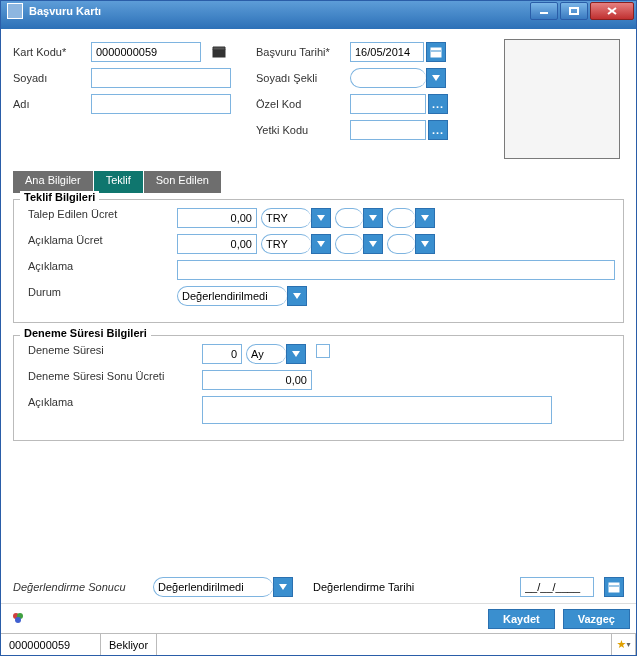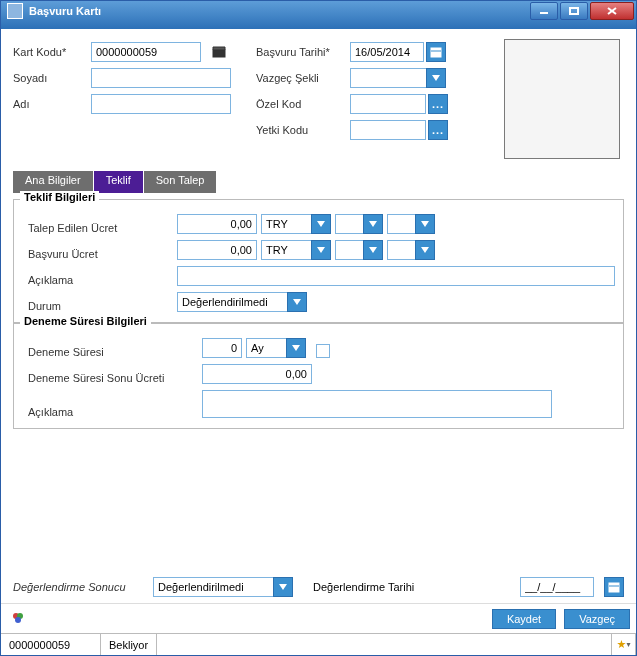--- a/index.html
+++ b/index.html
@@ -27,41 +27,41 @@
   .col2 { flex:1; }
   input[type=text] { border:1px solid #7eb4e0; height:20px; padding:1px 4px; background:#fff; color:#000; }
   .red-text { color:#c00000; }
   .icon-btn { width:20px; height:20px; display:inline-flex; align-items:center; justify-content:center; cursor:pointer; }
   .cal-btn { background:#3a8fcf; border:1px solid #2a70b0; }
   .cal-btn svg { stroke:#fff; fill:#fff; }
   .ellipsis-btn { background:#3a8fcf; border:1px solid #2a70b0; color:#fff; font-weight:bold; letter-spacing:1px; text-align:center;}
   .dd-btn { width:20px; height:20px; background:#3a8fcf; border:1px solid #2a70b0; display:inline-flex; align-items:center; justify-content:center; cursor:pointer; }
   .dd-btn svg { fill:#fff; }
   .combo { display:inline-flex; }
-  .combo input { border-right:none; }
+  .combo input { border-right:none;border-radius:10px; }
   .tabs { margin-top: 12px; display:flex; height:22px; }
   .tab { padding:3px 12px; background:#6e6e6e; color:#fff; cursor:pointer; margin-right:1px; }
-  .tab.active { background:#4c1d95; }
+  .tab.active { background:#0f766e; }
   .section { border:1px solid #bbb; padding: 8px 8px 10px 14px; margin-top:0; position:relative; }
-  .section + .section { }
+  .section + .section { margin-top: 12px; }
   .section-legend { position:absolute; top:-9px; left:6px; background:#fff; padding:0 4px; font-weight:bold; font-size:11px; }
-  .row2 { display:flex; align-items:flex-end; height:26px; gap:4px; }
+  .row2 { display:flex; align-items:flex-start; height:26px; gap:4px; }
   .row2 .flabel { width: 145px; color:#333; }
   .num-input { text-align:right; }
   .small-combo input { width:50px; }
   .tiny-combo input { width:28px; }
   .w-80 { width:80px; }
   .checkbox { width:14px; height:14px; border:1px solid #7eb4e0; background:#fff; display:inline-block; }
   .chk-wrap { display:flex; align-items:center; gap:6px; margin-left:6px;}
   .full-input { flex:1; }
   .bottom-eval { display:flex; align-items:center; gap:10px; margin-top:auto; padding-top:8px; }
   .bottom-eval .label { width: 130px; font-style: italic; }
   .buttons-row { display:flex; justify-content:flex-end; gap:8px; padding:4px 6px; align-items:center; border-top:1px solid #ddd; height:30px; }
   .buttons-row .left-icon { margin-right:auto; margin-left:4px; }
-  .action-btn { background:#3a8fcf; color:#fff; border:1px solid #2a70b0; padding:3px 14px; font-weight:normal; cursor:pointer; text-align:center; }
+  .action-btn { background:#3a8fcf; color:#fff; border:1px solid #2a70b0; padding:3px 14px; font-weight:bold; cursor:pointer; text-align:center; }
   .statusbar { height:22px; border-top:1px solid #bbb; display:flex; align-items:stretch; }
   .status-cell { border-right:1px solid #bbb; padding:3px 8px; display:flex; align-items:center; }
   .status-cell.first { width:100px; }
   .status-cell.grow { flex:1; border-right:1px solid #bbb;}
   .status-star { width:24px; display:flex; align-items:center; justify-content:center; color:#e0a000; }
   .clapper-icon svg { stroke:#333; fill:#333; }
   .tri-icon { display:inline-block; }
   .tab-content-area { margin-top:6px; }
 </style>
 </head>
@@ -122,21 +122,21 @@
               <span class="label">Başvuru Tarihi*</span>
               <input type="text" style="width: 74px;" value="16/05/2014">
               <span class="icon-btn cal-btn" style="margin-left:2px">
                 <svg width="12" height="12">
                     <rect x="1" y="2" width="10" height="9" fill="#fff" stroke="#fff"></rect>
                     <line x1="1" y1="5" x2="11" y2="5" stroke="#3a8fcf"></line>
                   </svg>
               </span>
             </div>
             <div class="field-row">
-              <span class="label">Vazgeç Şekli</span>
+              <span class="label">Soyadı Şekli</span>
               <span class="combo">
                 <input type="text" style="width: 76px;" value="">
                 <span class="dd-btn">
                     <svg width="8" height="6">
                       <polygon points="0,0 8,0 4,6"></polygon>
                     </svg>
                   </span>
               </span>
             </div>
             <div class="field-row">
@@ -153,21 +153,21 @@
         </div>
       </div>
       <div class="top-right">
         <div class="photo-box"></div>
       </div>
     </div>
 
     <div class="tabs">
       <div class="tab">Ana Bilgiler</div>
       <div class="tab active">Teklif</div>
-      <div class="tab">Son Talep</div>
+      <div class="tab">Son Edilen</div>
     </div>
 
     <div class="tab-content-area">
 
       <div class="section">
         <div class="section-legend">Teklif Bilgileri</div>
 
         <div class="row2">
           <span class="flabel">Talep Edilen Ücret</span>
           <input type="text" class="num-input w-80" value="0,00" style="">
@@ -191,21 +191,21 @@
             <input type="text" style="">
             <span class="dd-btn">
                 <svg width="8" height="6">
                   <polygon points="0,0 8,0 4,6"></polygon>
                 </svg>
               </span>
           </span>
         </div>
 
         <div class="row2">
-          <span class="flabel">Başvuru Ücret</span>
+          <span class="flabel">Açıklama Ücret</span>
           <input type="text" class="num-input w-80" value="0,00" style="">
           <span class="combo small-combo">
             <input type="text" value="TRY" style="">
             <span class="dd-btn">
                 <svg width="8" height="6">
                   <polygon points="0,0 8,0 4,6"></polygon>
                 </svg>
               </span>
           </span>
           <span class="combo tiny-combo">

